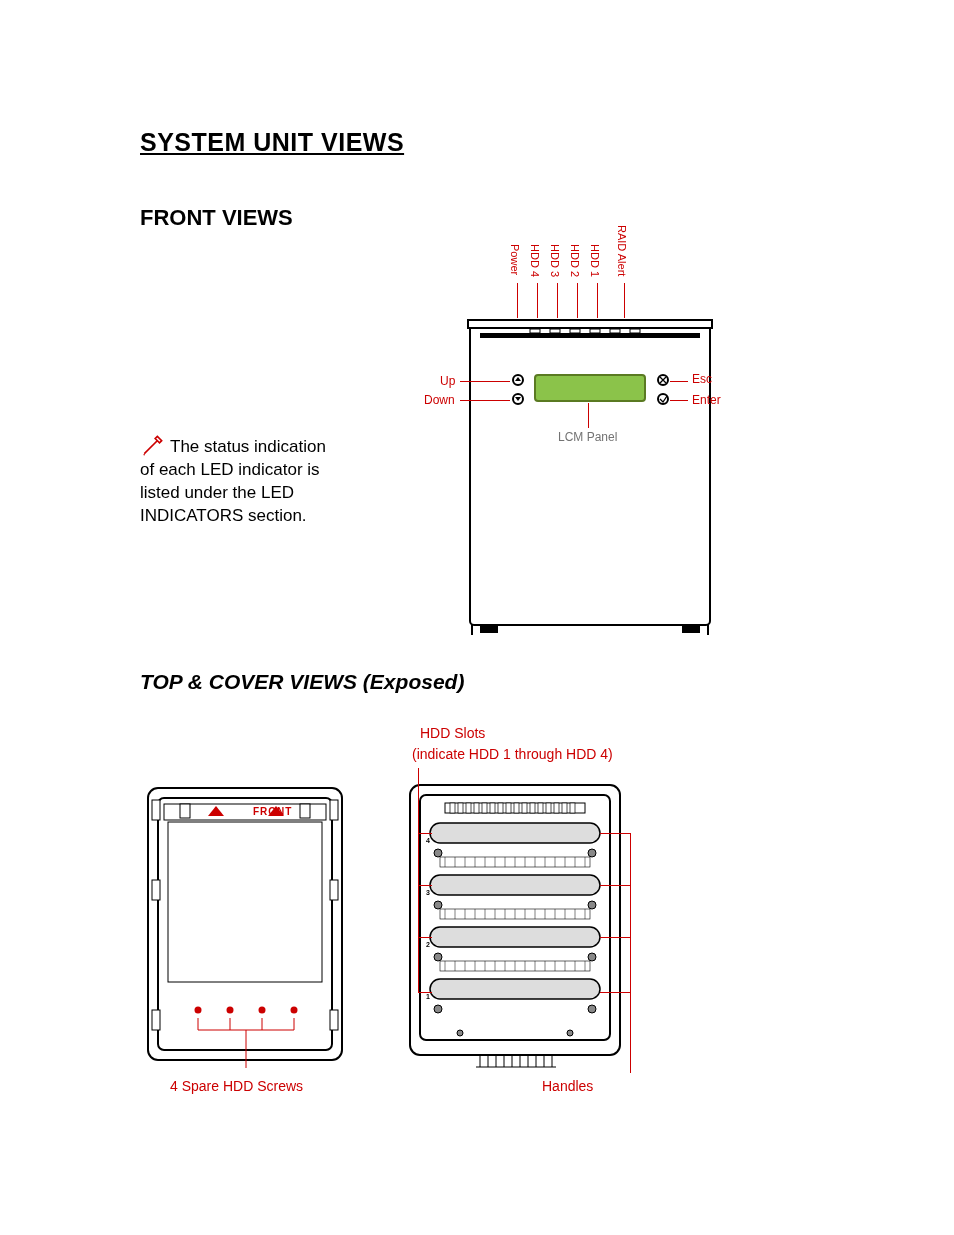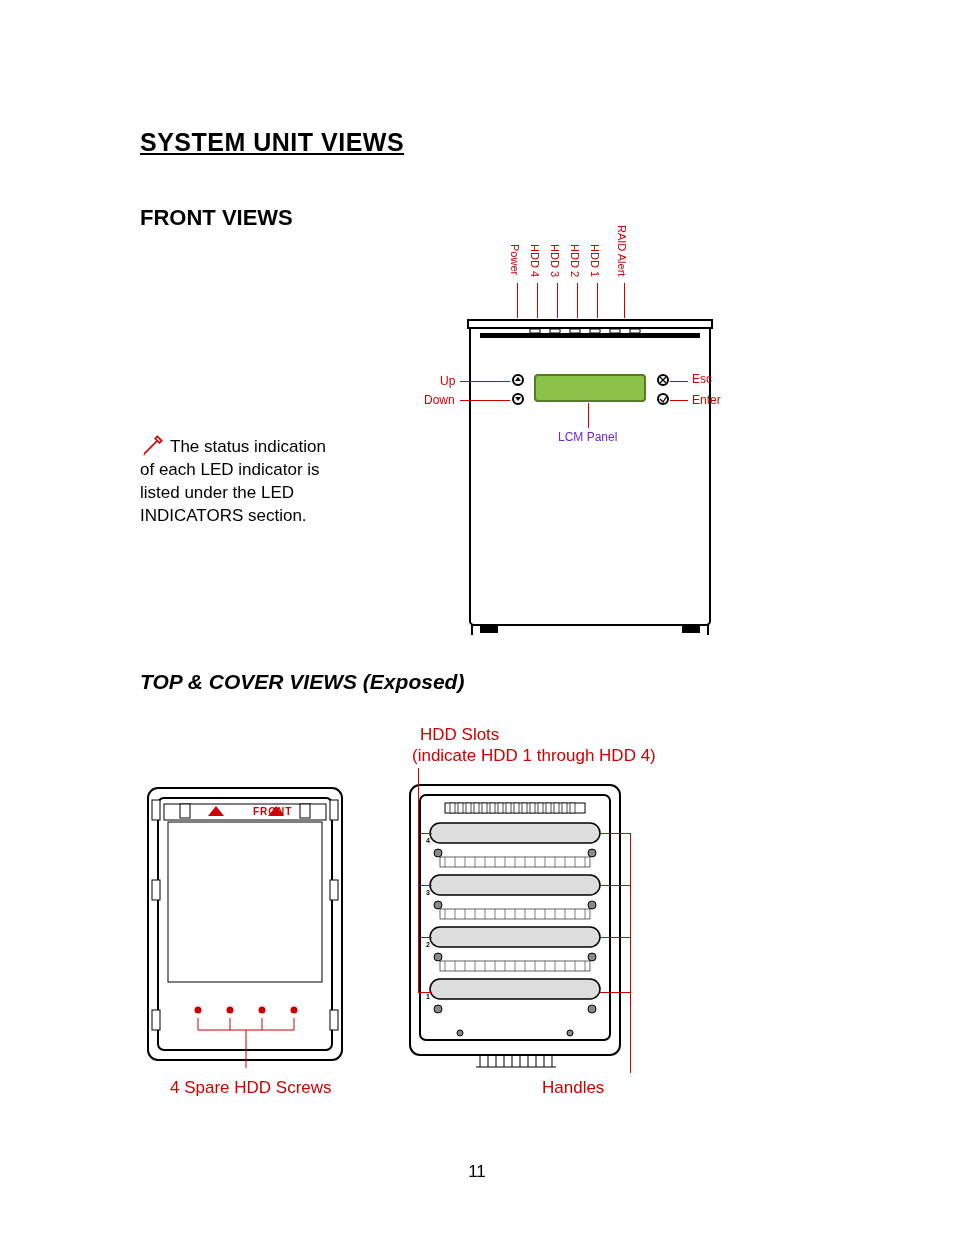--- a/index.html
+++ b/index.html
@@ -78,21 +78,21 @@
     transform-origin: left top;
   }
   
   .btn-label {
     position: absolute;
     color: #c00;
     font-size: 12px;
   }
   .lcm-label {
     position: absolute;
-    color: #6d28d9;
+    color: #737373;
     font-size: 12px;
   }
   
   .cline {
     position: absolute;
     background: #c00;
     height: 1px;
   }
   .cline-v {
     position: absolute;
@@ -114,21 +114,21 @@
   
   .topcover {
     position: absolute;
     left: 140px;
     top: 720px;
     width: 680px;
     height: 400px;
   }
   .redtxt {
     color: #c00;
-    font-size: 17px;
+    font-size: 14px;
   }
   .frontlabel {
     position:absolute;
     color:#c00;
     font-weight:700;
     font-size:10px;
     letter-spacing:1px;
     margin-left:25px;
   }
 </style>
@@ -385,14 +385,13 @@
 
     <div class="hbar" style="left:460px; top:113px; width:30px;"></div>
     <div class="hbar" style="left:460px; top:165px; width:30px;"></div>
     <div class="hbar" style="left:460px; top:217px; width:30px;"></div>
     <div class="hbar" style="left:460px; top:272px; width:30px;"></div>
     <div class="cline-v" style="left:490px; top:113px; height:240px;"></div>
 
     <div style="position:absolute; left:402px; top:358px;" class="redtxt">Handles</div>
   </div>
 
-  <div class="page-num">11</div>
 </div>
 
 </body></html>

